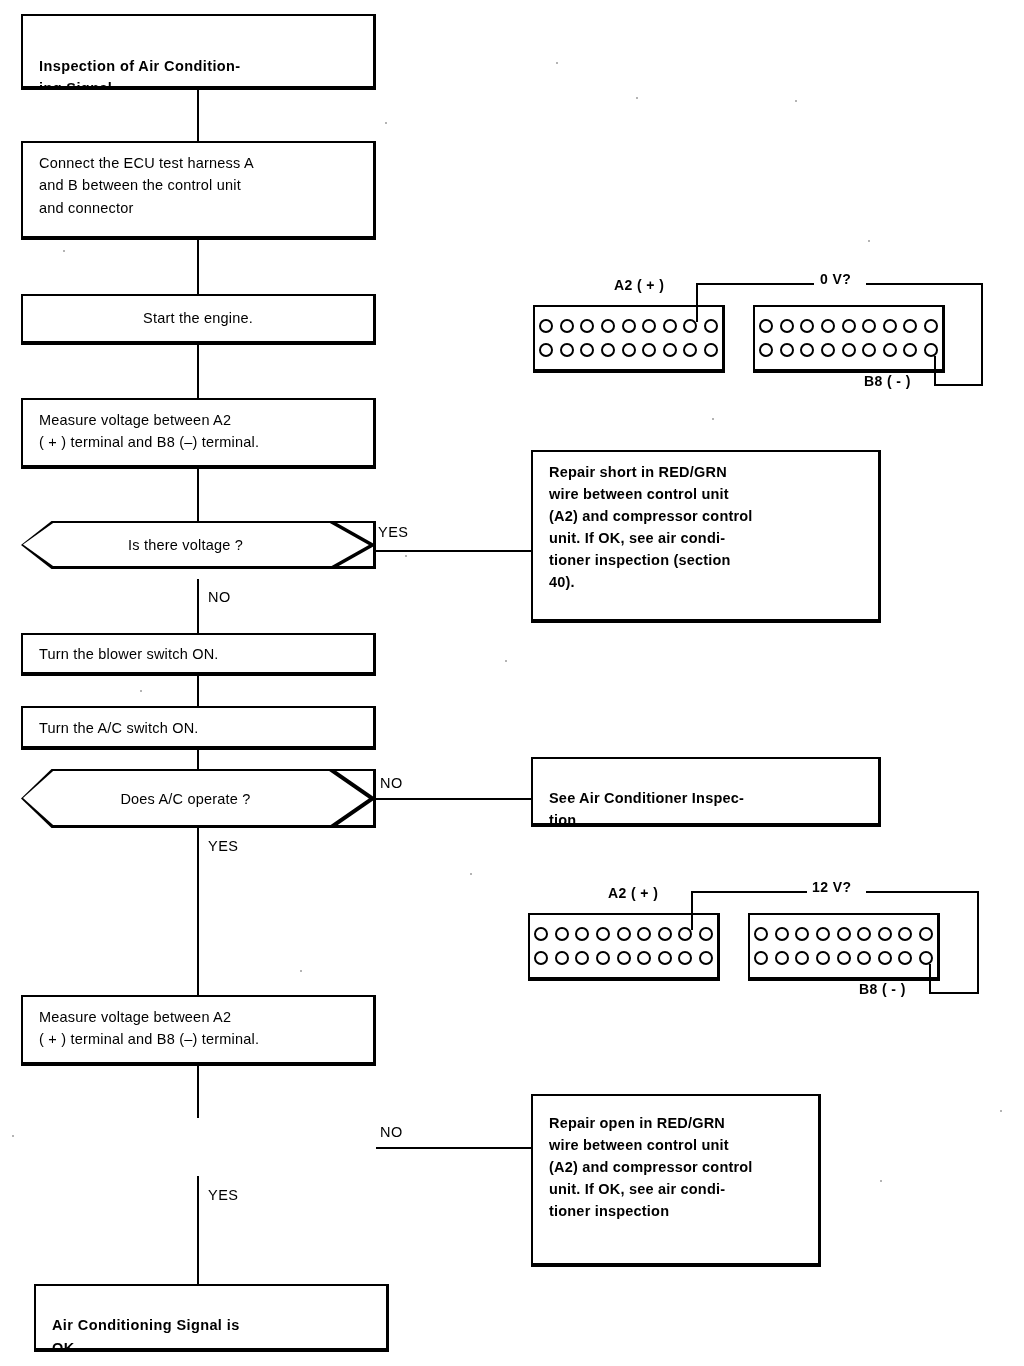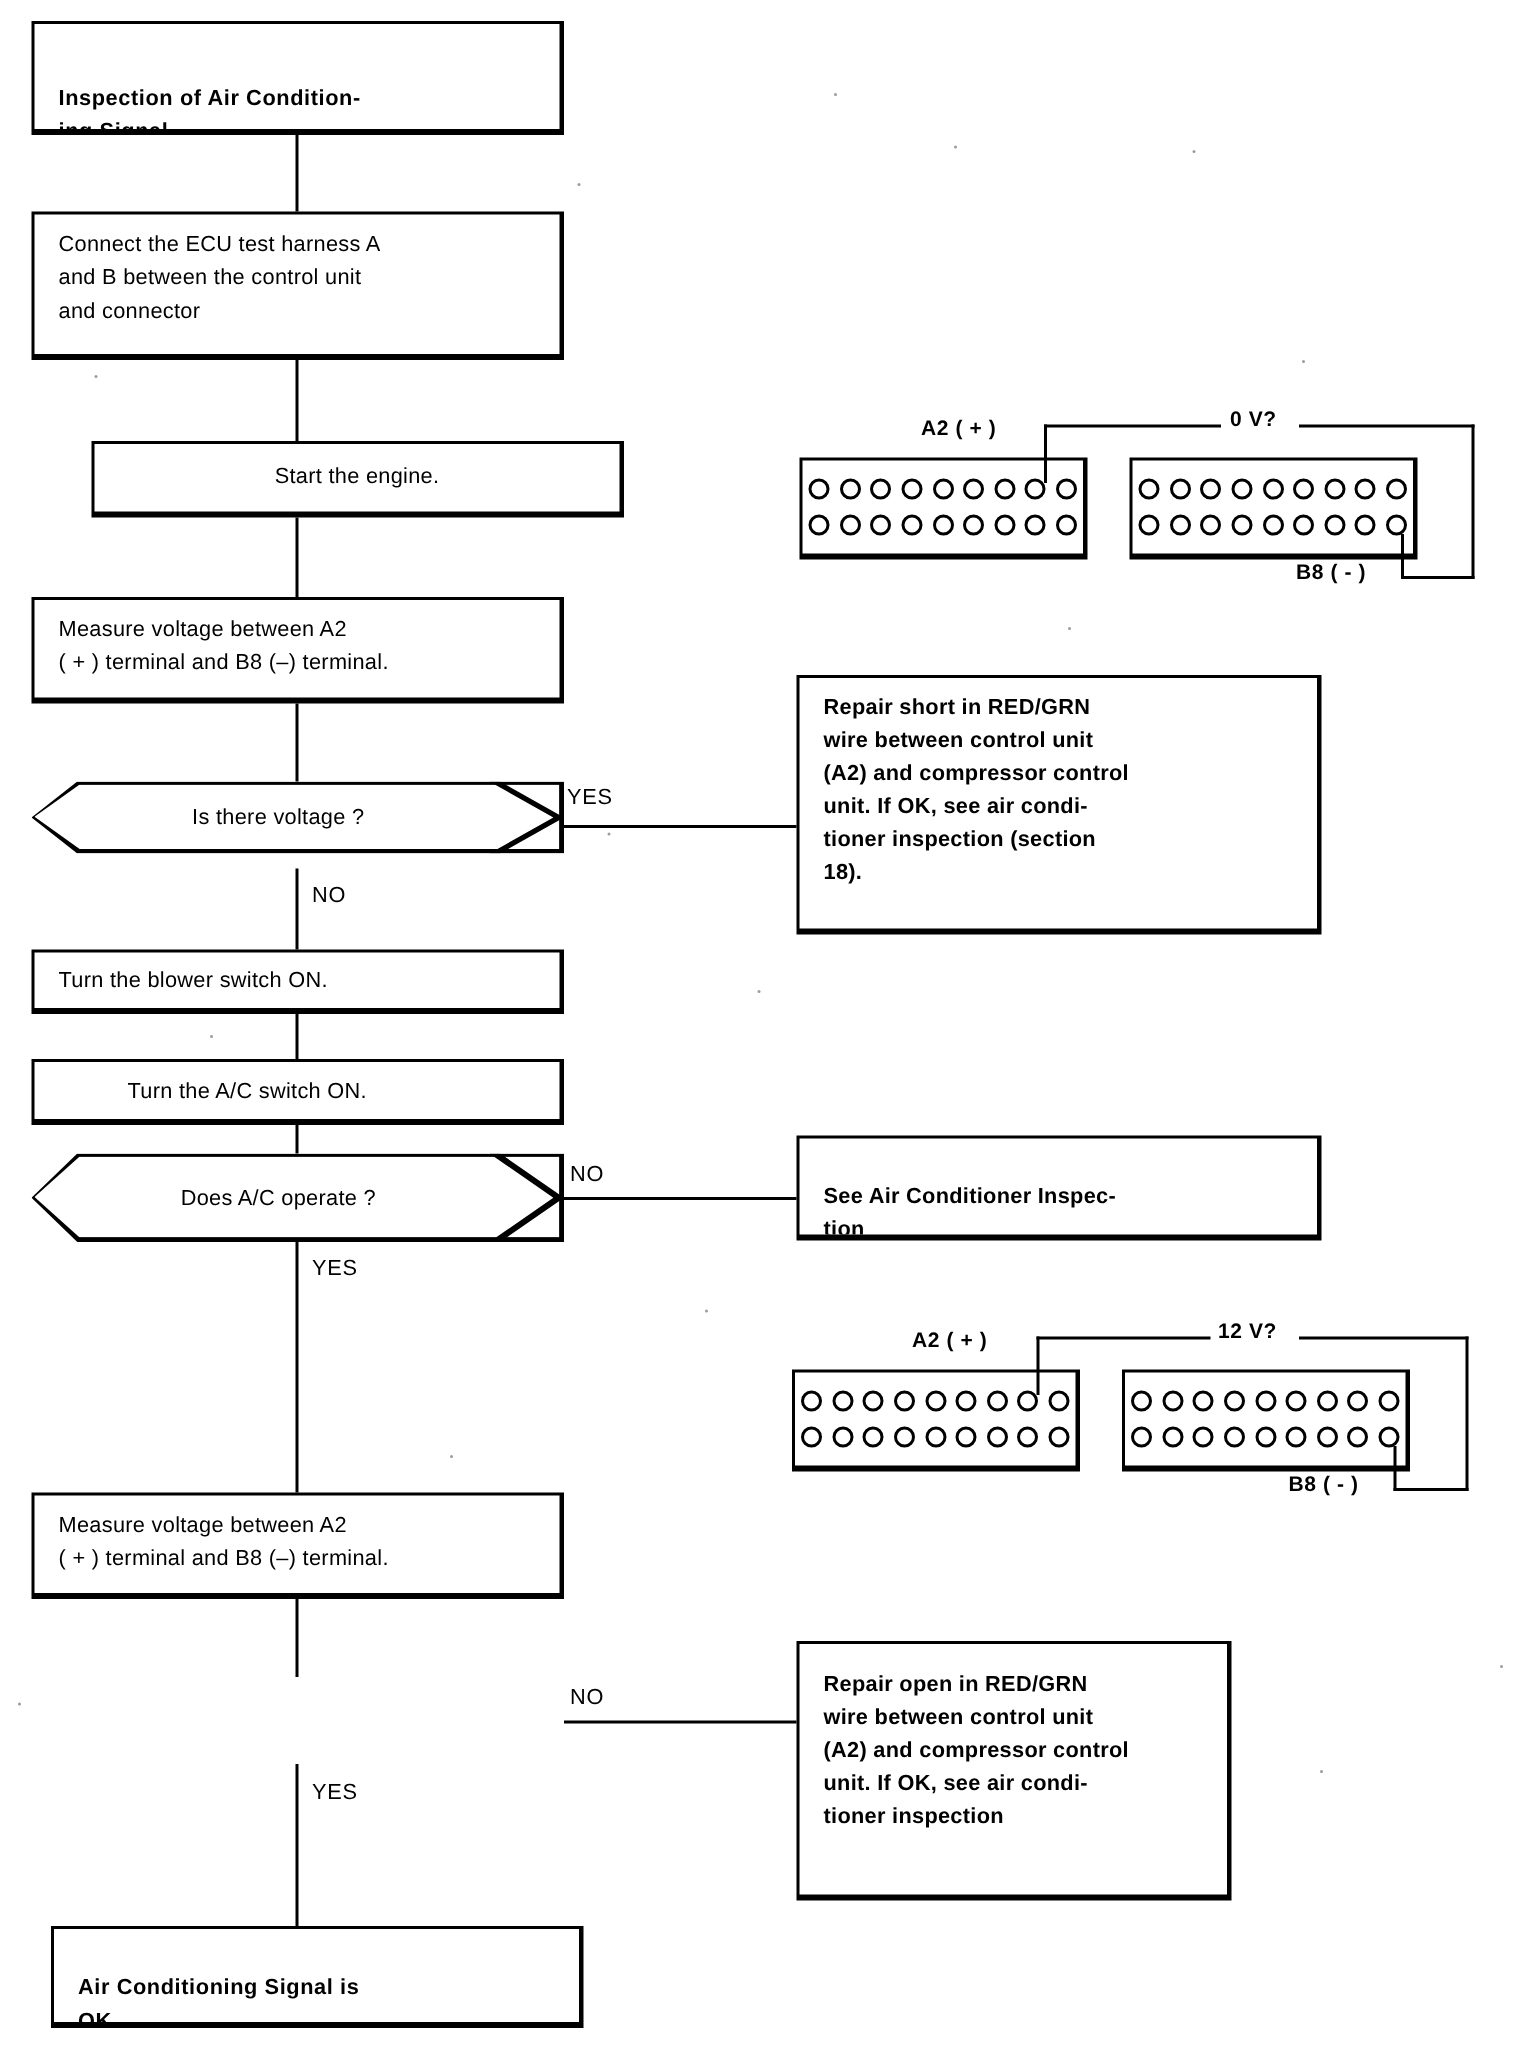--- a/index.html
+++ b/index.html
@@ -35,21 +35,20 @@
   .box .txt {
     padding: 9px 12px 0 16px;
     font-size: 14.5px;
     line-height: 1.55;
     letter-spacing: 0.2px;
     white-space: pre-line;
   }
   .box.center {
     align-items: center;
     justify-content: center;
-    margin-left: 40px;
   }
   .box.center .txt {
     padding: 0;
     text-align: center;
   }
   .box.bold .txt {
     font-weight: bold;
     letter-spacing: 0.4px;
     margin-top: 30px;
   }
@@ -219,29 +218,29 @@
   <div class="hline" style="left:376px;top:550px;width:158px;"></div>
   <div class="blabel" style="left:378px;top:524px;">YES</div>
   <div class="blabel" style="left:208px;top:589px;">NO</div>
 
   <div class="box just" style="left:531px;top:450px;width:350px;height:173px;">
     <div class="txt" style="font-weight:bold;font-size:14.5px;line-height:1.52;">Repair  short  in  RED/GRN
 wire  between  control  unit
 (A2) and compressor control
 unit. If OK, see air condi-
 tioner  inspection  (section
-18).</div>
+40).</div>
   </div>
 
   <div class="box" style="left:21px;top:633px;width:355px;height:43px;">
     <div class="txt" style="padding-top:8px;">Turn the blower switch ON.</div>
   </div>
 
   <div class="box" style="left:21px;top:706px;width:355px;height:44px;">
-    <div class="txt" style="padding-top:9px;margin-left:46px;">Turn the A/C switch ON.</div>
+    <div class="txt" style="padding-top:9px;">Turn the A/C switch ON.</div>
   </div>
 
   <div class="hex" style="left:21px;top:769px;width:355px;height:59px;text-align:right;">
     <div class="shape"></div>
     <div class="inner"></div>
     <div class="shape2"></div>
     <div class="lbl">Does A/C operate ?</div>
   </div>
 
   <div class="hline" style="left:376px;top:798px;width:158px;"></div>

